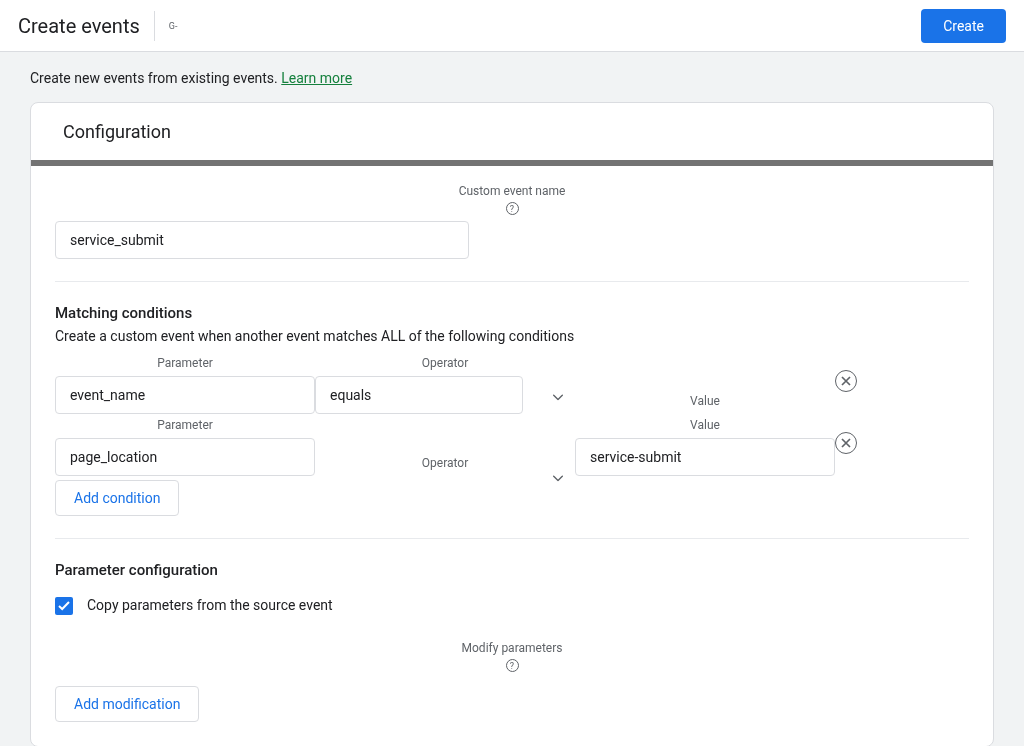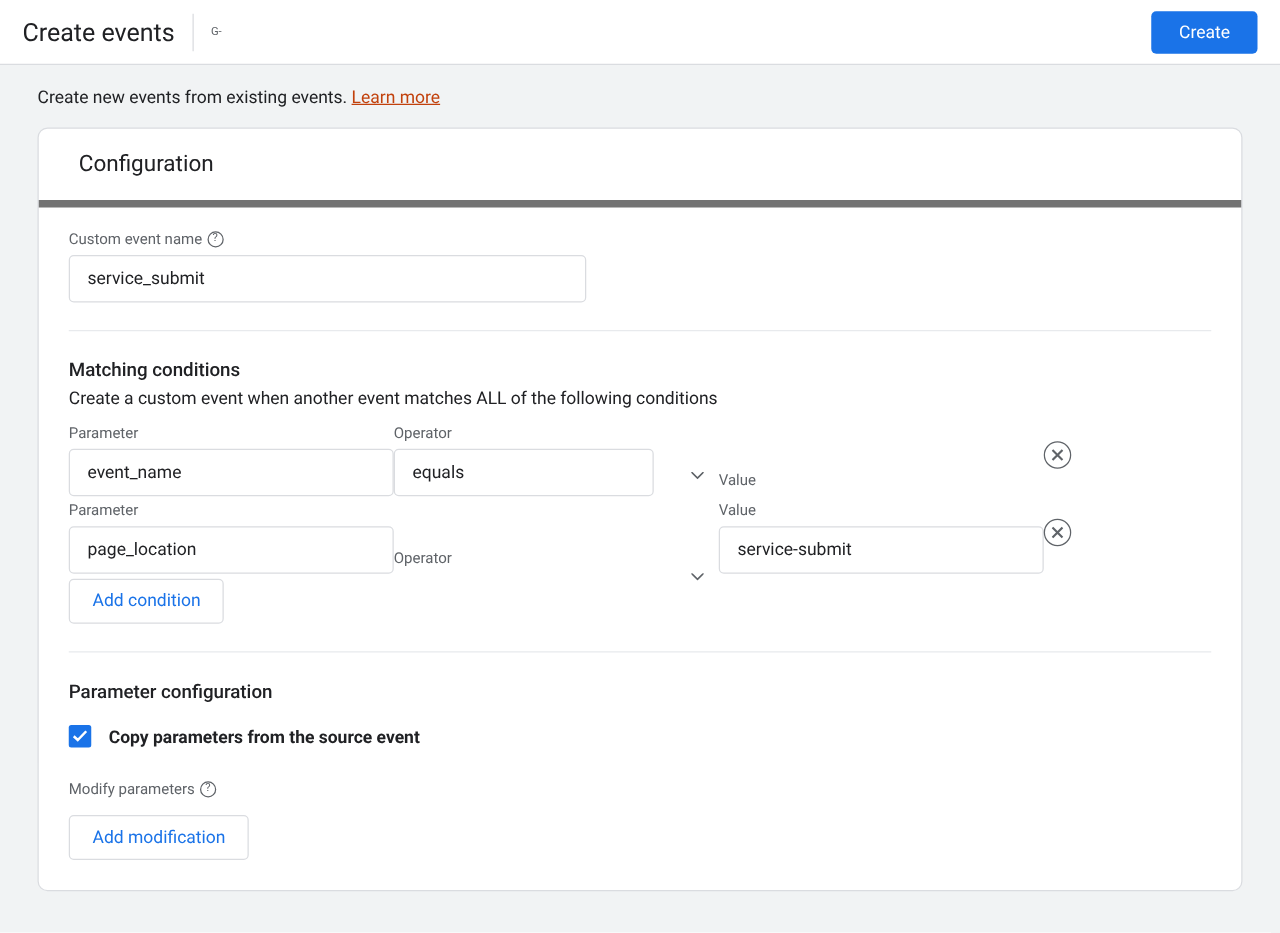--- a/index.html
+++ b/index.html
@@ -46,41 +46,42 @@
     padding: 9px 22px;
     font-size: 14px;
     font-family: inherit;
     cursor: pointer;
   }
   .info-bar {
     padding: 18px 30px 16px;
     font-size: 14px;
     color: #202124;
   }
-  .info-bar a { color: #c2410c; text-decoration: underline; }
+  .info-bar a { color: #15803d; text-decoration: underline; }
   .card {
     background: #fff;
     border-radius: 8px;
     margin: 0 30px;
     border: 1px solid #dadce0;
   }
   .card-header {
     padding: 18px 32px;
     font-size: 18px;
     font-weight: 400;
     border-bottom: 6px solid #737373;
   }
   .card-body { padding: 18px 24px 24px; }
   .field-label {
     font-size: 12px;
     color: #5f6368;
     margin-bottom: 6px;
     display: flex;
     align-items: center;
     gap: 4px;
+    flex-direction: column;
   }
   .help-icon {
     width: 13px; height: 13px;
     border: 1px solid #5f6368;
     border-radius: 50%;
     display: inline-flex;
     align-items: center;
     justify-content: center;
     font-size: 9px;
     color: #5f6368;
@@ -153,24 +154,23 @@
     background: #fff;
     color: #1a73e8;
     padding: 9px 18px;
     border-radius: 4px;
     font-size: 14px;
     font-family: inherit;
     cursor: pointer;
   }
   .check-row {
     display: flex;
-    align-items: flex-end;
+    align-items: flex-start;
     gap: 14px;
     margin: 18px 0 10px;
-    font-weight: bold;
   }
   .checkbox {
     width: 18px;
     height: 18px;
     background: #1a73e8;
     border-radius: 2px;
     display: flex;
     align-items: center;
     justify-content: center;
   }

